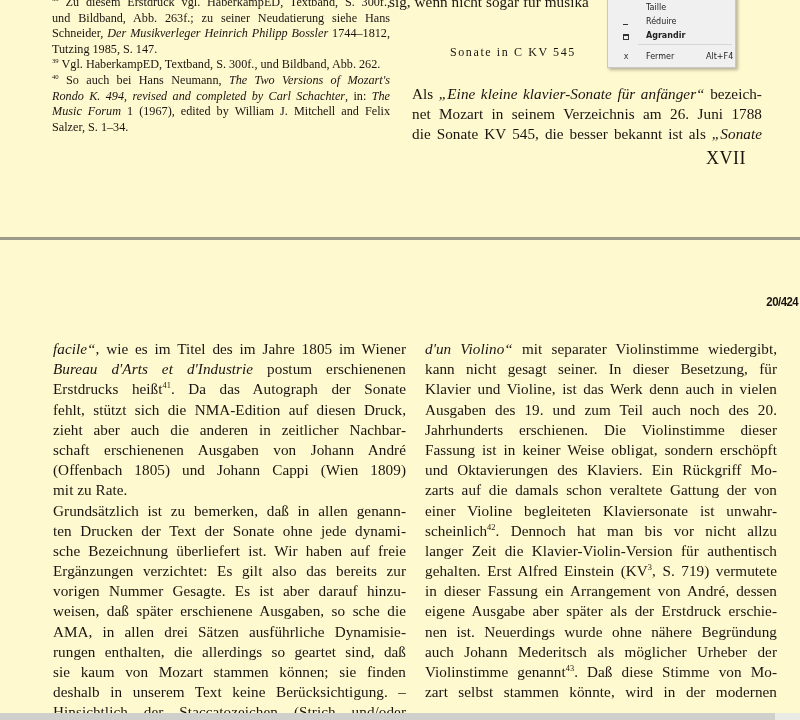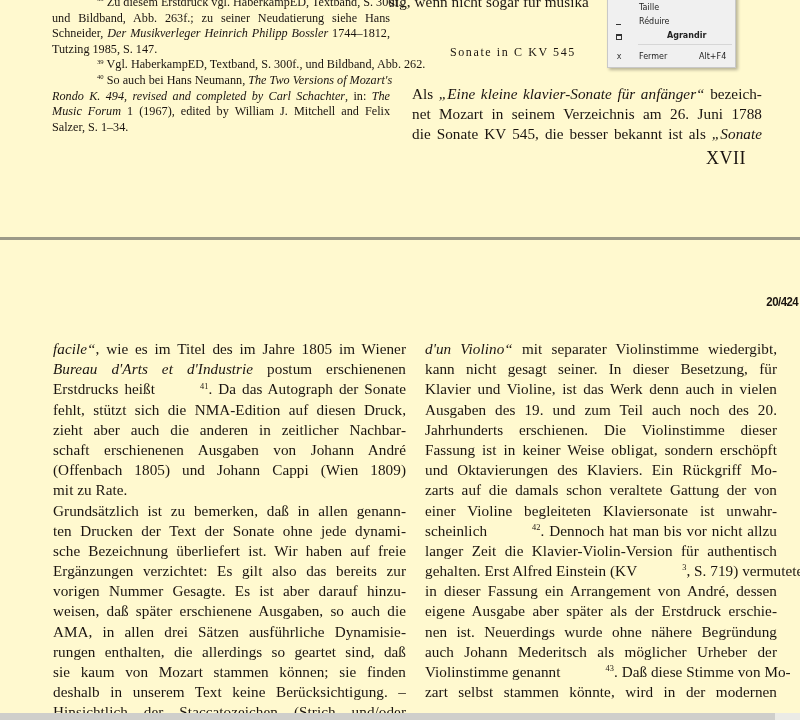--- a/index.html
+++ b/index.html
@@ -56,21 +56,21 @@
   .fn-line {
     display: block;
     white-space: nowrap;
     text-align-last: justify;
     font-size: 12.2px;
     height: 15.6px;
     line-height: 15.6px;
   }
   .fn-line.last { text-align-last: left; }
   i { font-style: italic; }
-  sup { font-size: 0.55em; vertical-align: 0.7em; line-height: 0; margin-left: 45px; }
+  sup { font-size: 0.55em; vertical-align: 0.7em; line-height: 0; }
 
   .left-fn { left: 52px; top: -5px; width: 338px; }
   .right-top { left: 389px; top: -8px; width: 350px; }
   .top-heading {
     position: absolute;
     left: 450px;
     top: 45px;
     font-size: 12px;
     letter-spacing: 1.6px;
     white-space: nowrap;
@@ -106,36 +106,36 @@
     height: 72px;
     background: #f0f0f0;
     border: 1px solid #c8c8c8;
     box-shadow: 2px 2px 3px rgba(0,0,0,0.28);
     font-family: "DejaVu Sans", "Liberation Sans", sans-serif;
     font-size: 8px;
     color: #222;
   }
   .ctx-item {
     position: absolute;
-    left: 0;
+    left: 7px;
     width: 141px;
     height: 14px;
     line-height: 14px;
   }
   .ctx-icon {
     position: absolute;
     left: 6px;
     width: 10px;
     text-align: center;
     color: #333;
     font-size: 8px;
   }
   .ctx-label { position: absolute; left: 31px; }
   .ctx-accel { position: absolute; left: 91px; }
-  .ctx-item.bold .ctx-label { font-weight: bold; margin-left: 28px; }
+  .ctx-item.bold .ctx-label { font-weight: bold; }
   .ctx-sep {
     position: absolute;
     left: 30px;
     width: 94px;
     top: 49px;
     height: 1px;
     background: #d6d6d6;
   }
   .icon-min {
     position: absolute;
@@ -241,21 +241,21 @@
     <span class="line-text">fehlt, stützt sich die NMA-Edition auf diesen Druck,</span>
     <span class="line-text">zieht aber auch die anderen in zeitlicher Nachbar-</span>
     <span class="line-text">schaft erschienenen Ausgaben von Johann André</span>
     <span class="line-text">(Offenbach 1805) und Johann Cappi (Wien 1809)</span>
     <span class="line-text last">mit zu Rate.</span>
     <span class="line-text">Grundsätzlich ist zu bemerken, daß in allen genann-</span>
     <span class="line-text">ten Drucken der Text der Sonate ohne jede dynami-</span>
     <span class="line-text">sche Bezeichnung überliefert ist. Wir haben auf freie</span>
     <span class="line-text">Ergänzungen verzichtet: Es gilt also das bereits zur</span>
     <span class="line-text">vorigen Nummer Gesagte. Es ist aber darauf hinzu-</span>
-    <span class="line-text">weisen, daß später erschienene Ausgaben, so auch die</span>
+    <span class="line-text">weisen, daß später erschienene Ausgaben, so sche die</span>
     <span class="line-text">AMA, in allen drei Sätzen ausführliche Dynamisie-</span>
     <span class="line-text">rungen enthalten, die allerdings so geartet sind, daß</span>
     <span class="line-text">sie kaum von Mozart stammen können; sie finden</span>
     <span class="line-text">deshalb in unserem Text keine Berücksichtigung. –</span>
     <span class="line-text">Hinsichtlich der Staccatozeichen (Strich und/oder</span>
   </div>
 <div class="col bottom-right" id="bottom-right">
     <span class="line-text"><i>d'un Violino“</i> mit separater Violinstimme wiedergibt,</span>
     <span class="line-text">kann nicht gesagt seiner. In dieser Besetzung, für</span>
     <span class="line-text">Klavier und Violine, ist das Werk denn auch in vielen</span>

